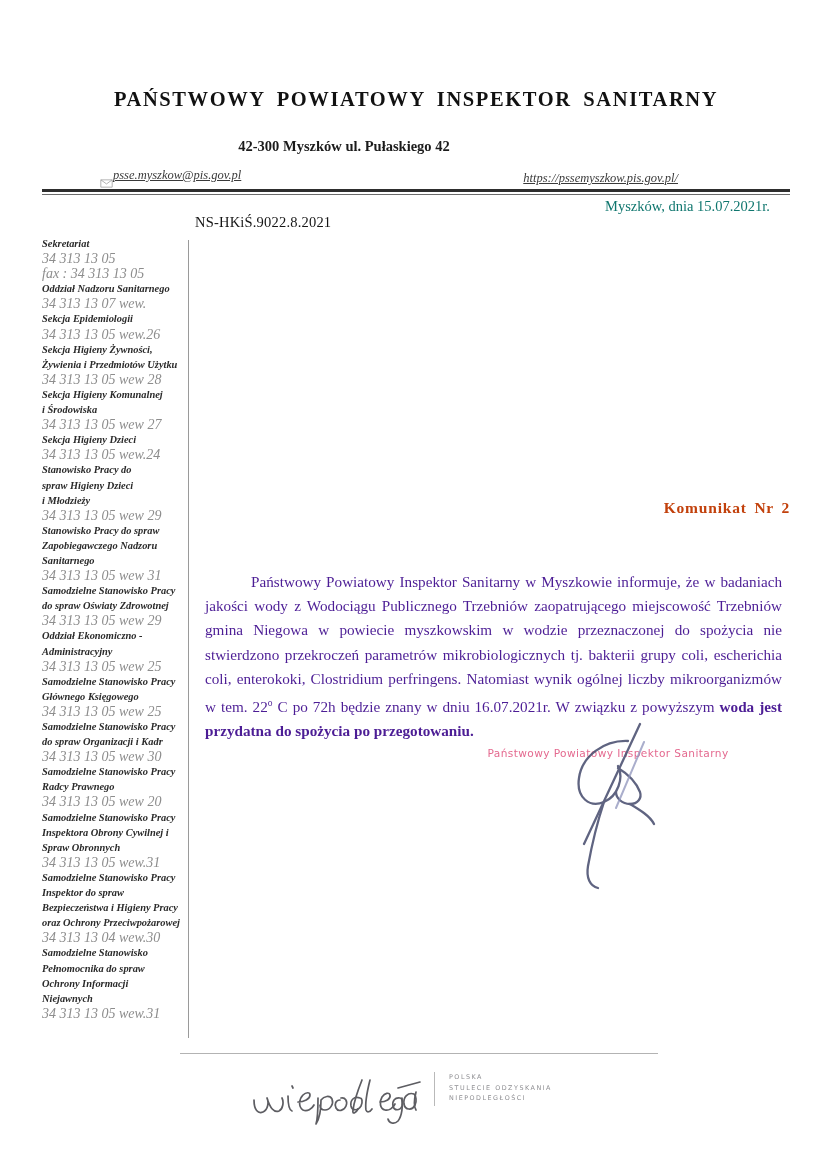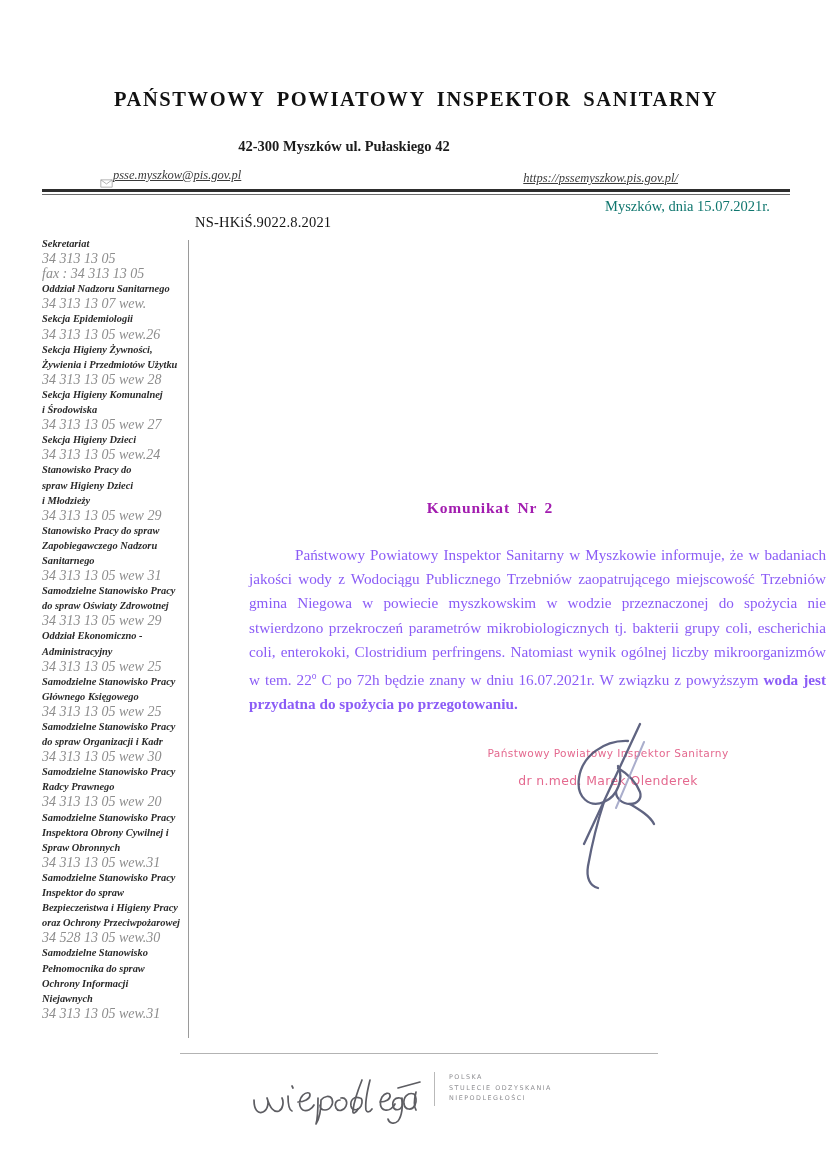--- a/index.html
+++ b/index.html
@@ -149,43 +149,42 @@
     font-size: 15px;
     font-weight: bold;
     line-height: 20px;
     color: #111;
   }
 
   
   .komunikat {
     position: absolute;
     top: 499px;
-    left: 200px;
+    left: 210px;
     width: 580px;
-    text-align: center;
+    text-align: right;
     font-size: 15.5px;
     font-weight: bold;
     letter-spacing: .8px;
     word-spacing: 3px;
-    color: #a21caf;
+    color: #c2410c;
   }
 
   
   .body-text {
     position: absolute;
-    top: 543px;
+    top: 570px;
     left: 205px;
     width: 577px;
     font-size: 15.2px;
     line-height: 24.2px;
     text-align: justify;
     text-indent: 46px;
-    color: #8b5cf6;
+    color: #4c1d95;
     hyphens: none;
-    margin-left: 44px;
   }
   .body-text b { font-weight: bold; }
   .body-text sup { font-size: 9.5px; vertical-align: super; }
 
   
   .stamp {
     position: absolute;
     top: 745px;
     left: 478px;
     width: 260px;
@@ -309,39 +308,38 @@
       <div class="sb-name">Radcy Prawnego</div>
       <div class="sb-phone">34 313 13 05 wew 20</div>
       <div class="sb-name">Samodzielne Stanowisko Pracy</div>
       <div class="sb-name">Inspektora Obrony Cywilnej i</div>
       <div class="sb-name">Spraw Obronnych</div>
       <div class="sb-phone">34 313 13 05 wew.31</div>
       <div class="sb-name">Samodzielne Stanowisko Pracy</div>
       <div class="sb-name">Inspektor do spraw</div>
       <div class="sb-name">Bezpieczeństwa i Higieny Pracy</div>
       <div class="sb-name">oraz Ochrony Przeciwpożarowej</div>
-      <div class="sb-phone">34 528 13 05 wew.30</div>
+      <div class="sb-phone">34 313 13 04 wew.30</div>
       <div class="sb-name">Samodzielne Stanowisko</div>
       <div class="sb-name">Pełnomocnika do spraw</div>
       <div class="sb-name">Ochrony Informacji</div>
       <div class="sb-name">Niejawnych</div>
       <div class="sb-phone">34 313 13 05 wew.31</div>
     </div>
   <div class="sidebar-divider"></div>
 
 
   <div class="komunikat">Komunikat  Nr 2</div>
 
   <div class="body-text">
     <span>Państwowy Powiatowy Inspektor Sanitarny w Myszkowie informuje, że w badaniach jakości wody z Wodociągu Publicznego Trzebniów zaopatrującego miejscowość Trzebniów gmina Niegowa w powiecie myszkowskim w wodzie przeznaczonej do spożycia nie stwierdzono przekroczeń parametrów mikrobiologicznych tj. bakterii grupy coli, escherichia coli, enterokoki, Clostridium perfringens. Natomiast wynik ogólnej liczby mikroorganizmów w tem. 22</span><sup>o</sup><span> C po 72h będzie znany w dniu 16.07.2021r. W związku z powyższym </span><b>woda jest przydatna do spożycia po przegotowaniu.</b>
   </div>
 
   <div class="stamp">
     <div class="stamp-l1">Państwowy  Powiatowy Inspektor Sanitarny</div>
-    <div class="stamp-l3">dr n.med. Marek Olenderek</div>
   </div>
 
   <svg class="signature" viewBox="0 0 170 190">
     <g fill="none" stroke="#4a4f70" stroke-width="2.3" stroke-linecap="round" stroke-linejoin="round" opacity="0.88">
       <path d="M108 8 L52 128"></path>
       <path d="M96 25 C72 24, 50 40, 47 62 C44 82, 58 92, 72 86 C86 80, 92 62, 86 50"></path>
       <path d="M72 86 C66 104, 60 128, 56 150 C54 162, 58 170, 66 172"></path>
       <path d="M86 52 C96 58, 104 66, 108 76 C110 82, 106 88, 98 88 C90 88, 84 82, 84 76"></path>
       <path d="M98 88 C108 94, 118 100, 122 108"></path>
     </g>

